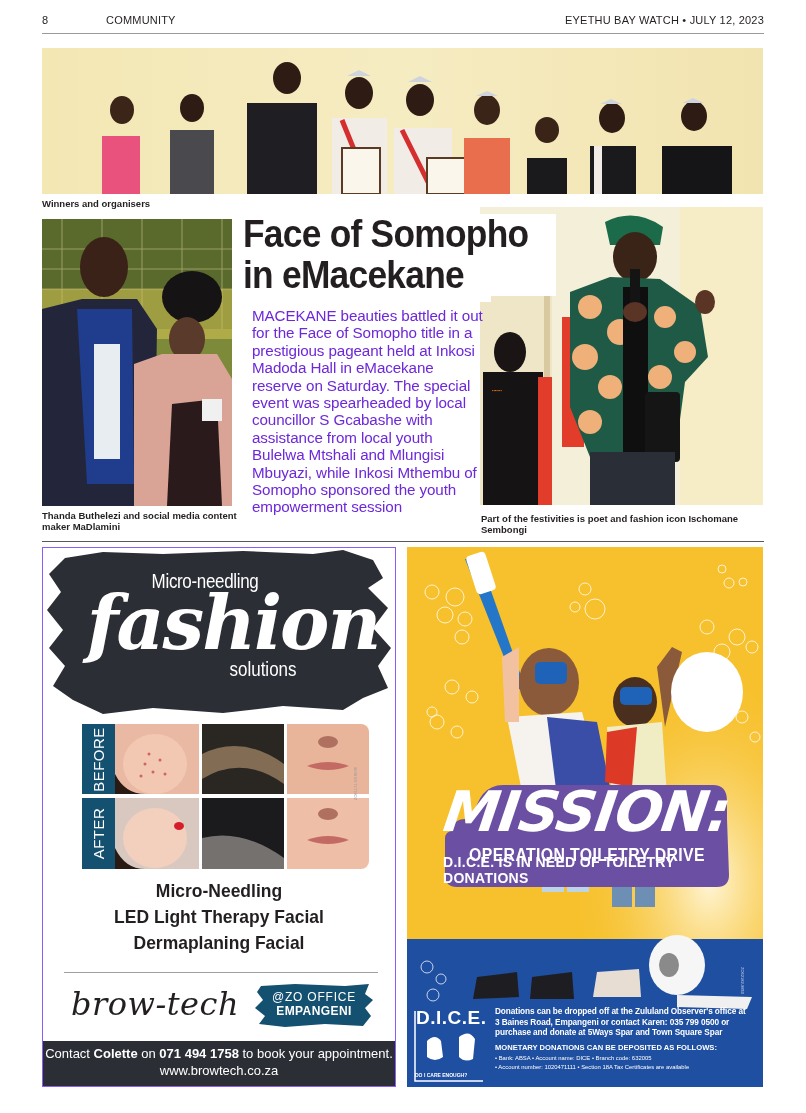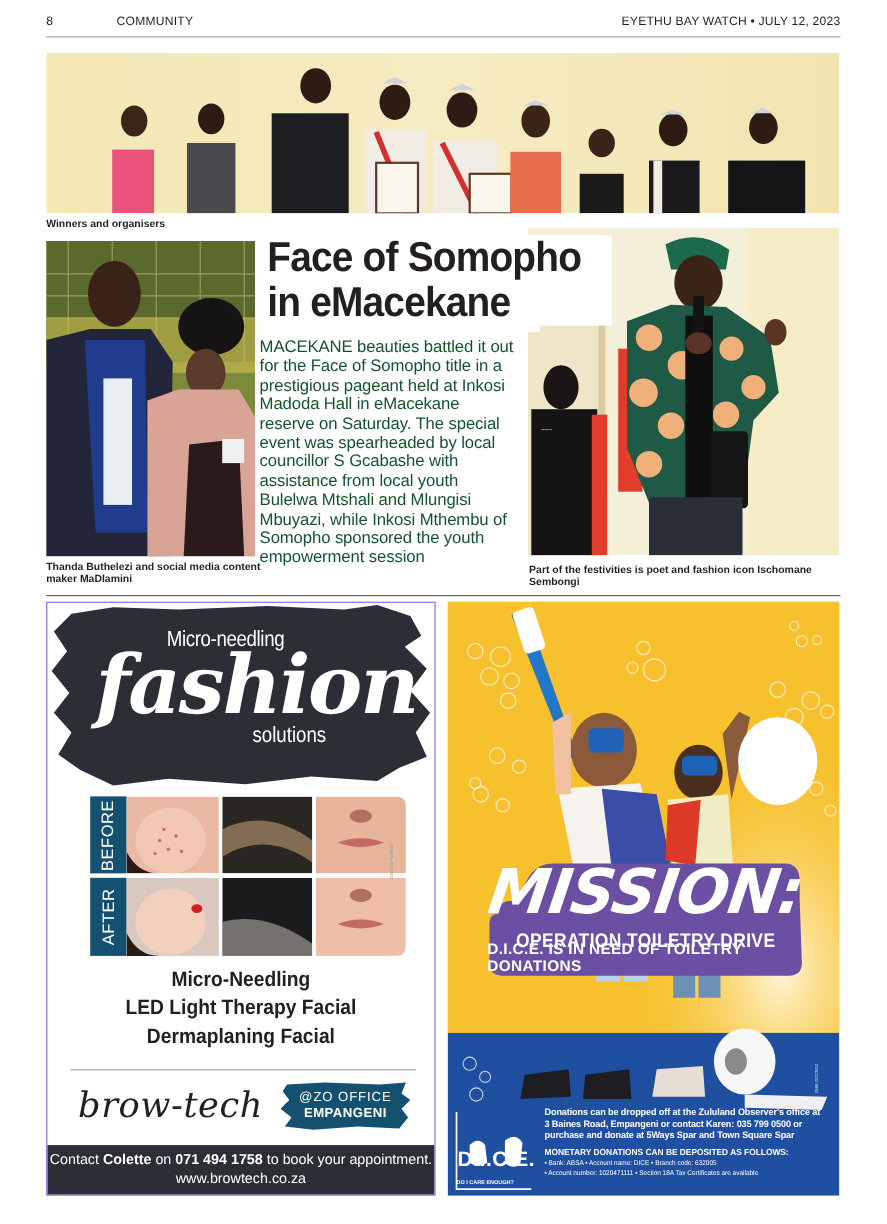--- a/index.html
+++ b/index.html
@@ -24,21 +24,21 @@
     .cap-left { left: 42px; top: 510px; width: 200px; }
 
     .right-photo { left: 480px; top: 207px; width: 283px; height: 298px; }
     .cap-right { left: 481px; top: 513px; width: 285px; }
 
     .headline-box { position: absolute; left: 237px; top: 214px; background: #fff; padding: 0 6px 0 6px; }
     .headline-line { font-family: "Liberation Sans", sans-serif; font-weight: bold; font-size: 38px; line-height: 41px; color: #231f20; letter-spacing: -0.8px; transform: scaleX(0.93); transform-origin: left; white-space: nowrap; }
     .headline-bg1 { position: absolute; left: 237px; top: 214px; width: 312px; height: 44px; background: #fff; }
     .headline-bg2 { position: absolute; left: 237px; top: 258px; width: 254px; height: 44px; background: #fff; }
 
-    .article-body { position: absolute; left: 236px; top: 307px; width: 232px; font-size: 15.2px; line-height: 17.4px; color: #14532d; letter-spacing: -0.1px; }
+    .article-body { position: absolute; left: 252px; top: 307px; width: 232px; font-size: 15.2px; line-height: 17.4px; color: #6d28d9; letter-spacing: -0.1px; }
 
     .section-rule { position: absolute; left: 42px; top: 541px; width: 722px; height: 1px; background: #58585a; }
 
     
     .ad-brow { position: absolute; left: 42px; top: 547px; width: 354px; height: 540px; border: 1px solid #8b5cf6; background: #fff; overflow: hidden; }
     .brush-bg { position: absolute; left: 0; top: 0; width: 352px; height: 175px; }
     .mn-small { position: absolute; left: 62px; top: 22px; width: 200px; text-align: center; font-family: "Liberation Sans", sans-serif; color: #fff; font-size: 20px; letter-spacing: -0.4px; transform: scaleX(0.85); transform-origin: center; }
     .beauty-word { position: absolute; left: 40px; top: 35px; width: 300px; text-align: center; font-family: "DejaVu Serif", serif; font-style: italic; font-weight: bold; color: #fff; font-size: 74px; line-height: 80px; letter-spacing: -2px; }
     .solutions-word { position: absolute; left: 150px; top: 110px; width: 140px; text-align: center; font-family: "Liberation Sans", sans-serif; color: #fff; font-size: 20px; transform: scaleX(0.85); }
 
@@ -64,21 +64,21 @@
     
     .ad-dice { position: absolute; left: 407px; top: 547px; width: 356px; height: 540px; overflow: hidden; background: #f7c12d; }
     .dice-bg { position: absolute; left: 0; top: 0; width: 356px; height: 540px; }
     .mission-box { position: absolute; left: 36px; top: 232px; width: 288px; height: 110px; }
     .mission-box svg { position: absolute; left: 0; top: 0; width: 100%; height: 100%; }
     .mission-word { position: absolute; left: 0; top: 0; width: 288px; text-align: center; font-family: "DejaVu Sans", sans-serif; font-weight: bold; font-style: italic; color: #fff; font-size: 56px; letter-spacing: -1px; line-height: 66px; transform: skewX(-8deg); }
     .mission-l1 { position: absolute; left: 0; top: 66px; width: 288px; text-align: center; color: #fff; font-family: "Liberation Sans", sans-serif; font-weight: bold; font-size: 18px; letter-spacing: 0.4px; transform: scaleX(0.88); }
     .mission-l2 { position: absolute; left: 0; top: 75px; width: 288px; text-align: left; color: #fff; font-family: "Liberation Sans", sans-serif; font-weight: bold; font-size: 14px; letter-spacing: 0.3px; }
 
     .dice-logo { position: absolute; left: 6px; top: 460px; width: 74px; height: 76px; }
-    .dice-logo-title { position: absolute; left: 3px; top: 0; color: #fff; font-weight: bold; font-size: 19px; letter-spacing: 0.5px; margin-top: 37px; }
+    .dice-logo-title { position: absolute; left: 3px; top: 0; color: #fff; font-weight: bold; font-size: 19px; letter-spacing: 0.5px; }
     .dice-logo-tag { position: absolute; left: 2px; top: 65px; color: #fff; font-size: 5px; font-weight: bold; white-space: nowrap; }
     .dice-text { position: absolute; left: 88px; top: 459px; width: 266px; color: #fff; }
     .dice-p1 { font-size: 8.6px; line-height: 10.5px; font-weight: bold; letter-spacing: -0.1px; transform: scaleX(0.96); transform-origin: left; }
     .dice-p2 { margin-top: 5px; font-size: 8px; font-weight: bold; line-height: 10px; transform: scaleX(0.95); transform-origin: left; }
     .dice-p3, .dice-p4 { font-size: 6.2px; line-height: 9px; transform: scaleX(0.95); transform-origin: left; }
     .slug-right { position: absolute; left: 338px; top: 420px; font-size: 4px; color: #cfd8f0; transform: rotate(90deg); transform-origin: left top; white-space: nowrap; }
   </style>
 </head>
 <body>
 

